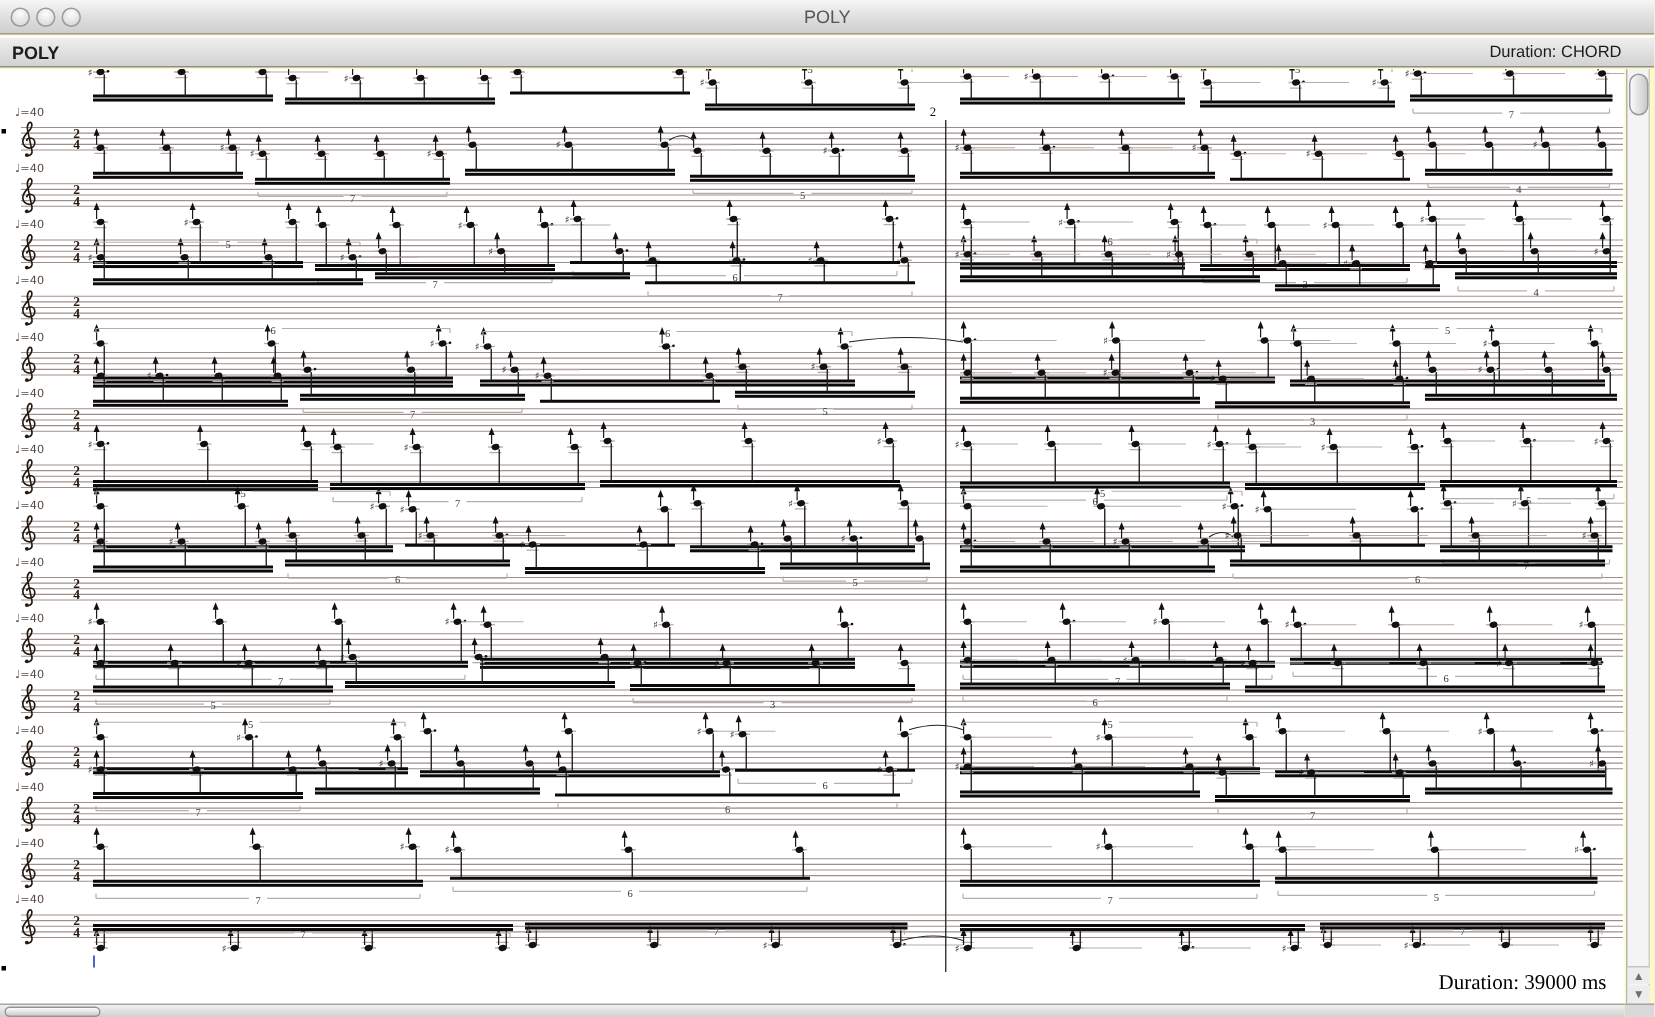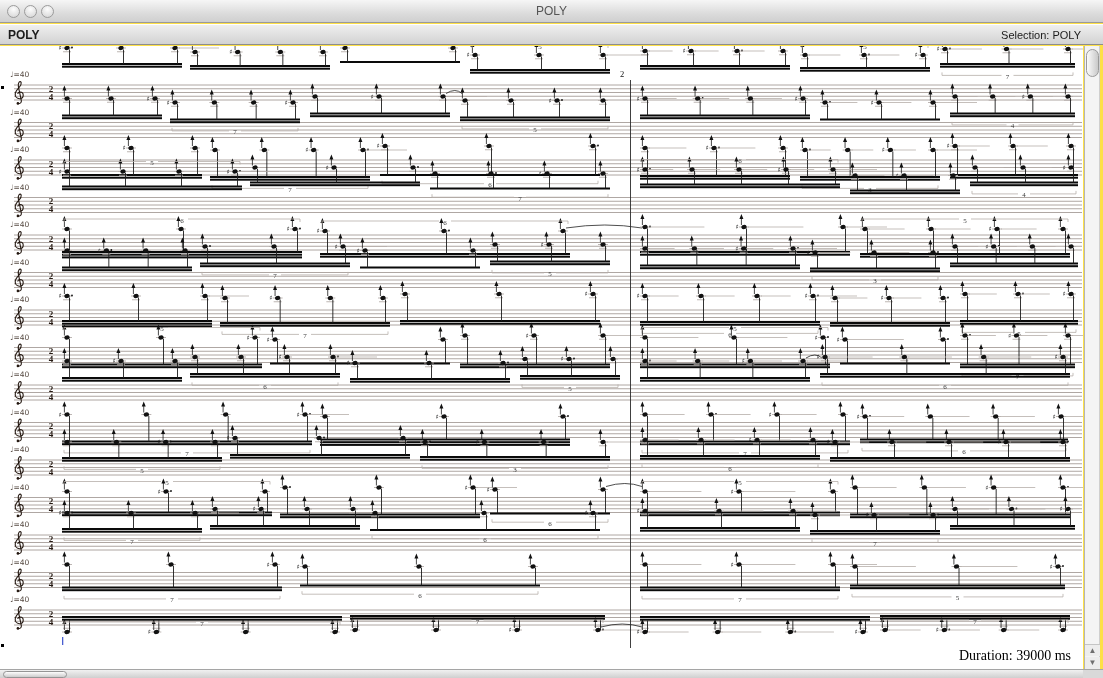--- a/index.html
+++ b/index.html
@@ -1,17 +1,17 @@
 <!DOCTYPE html>
 <html><head>
 <meta charset="utf-8">
 <style>
   html,body{margin:0;padding:0;background:#e8e8e8;}
   *{box-sizing:border-box;}
-  #window{position:relative;width:1103px;height:678px;background:#fde047;overflow:hidden;
+  #window{position:relative;width:1103px;height:678px;background:#fef9c3;overflow:hidden;
           font-family:"Liberation Sans",sans-serif;}
   
   #titlebar{position:absolute;left:0;top:0;width:1103px;height:23px;
     background:linear-gradient(#f6f6f6,#dcdcdc 60%,#cfcfcf);
     border-bottom:1px solid #9a9a9a;}
   .tl{position:absolute;top:5px;width:13px;height:13px;border-radius:50%;
     border:1px solid #9b9b9b;background:radial-gradient(circle at 50% 30%,#fdfdfd,#d2d2d2);}
   #tl-close{left:7px;} #tl-min{left:24px;} #tl-zoom{left:41px;}
   #win-title{position:absolute;left:0;right:0;top:4px;text-align:center;
     font-size:12px;color:#555;}
@@ -52,21 +52,21 @@
 
   <div id="titlebar">
     <div class="tl" id="tl-close"></div>
     <div class="tl" id="tl-min"></div>
     <div class="tl" id="tl-zoom"></div>
     <div id="win-title">POLY</div>
   </div>
 
   <div id="toolbar">
     <span class="left">POLY</span>
-    <span class="right">Selection: POLY</span>
+    <span class="right">Duration: CHORD</span>
   </div>
 
   <div id="score-wrap">
     <svg id="score" width="1083" height="623">
         <g>
           <line x1="14" y1="39" x2="1082" y2="39" stroke="#9b918c" stroke-width="0.8"></line>
           <line x1="14" y1="42.75" x2="1082" y2="42.75" stroke="#9b918c" stroke-width="0.8"></line>
           <line x1="14" y1="46.5" x2="1082" y2="46.5" stroke="#9b918c" stroke-width="0.8"></line>
           <line x1="14" y1="50.25" x2="1082" y2="50.25" stroke="#9b918c" stroke-width="0.8"></line>
           <line x1="14" y1="54" x2="1082" y2="54" stroke="#9b918c" stroke-width="0.8"></line>

